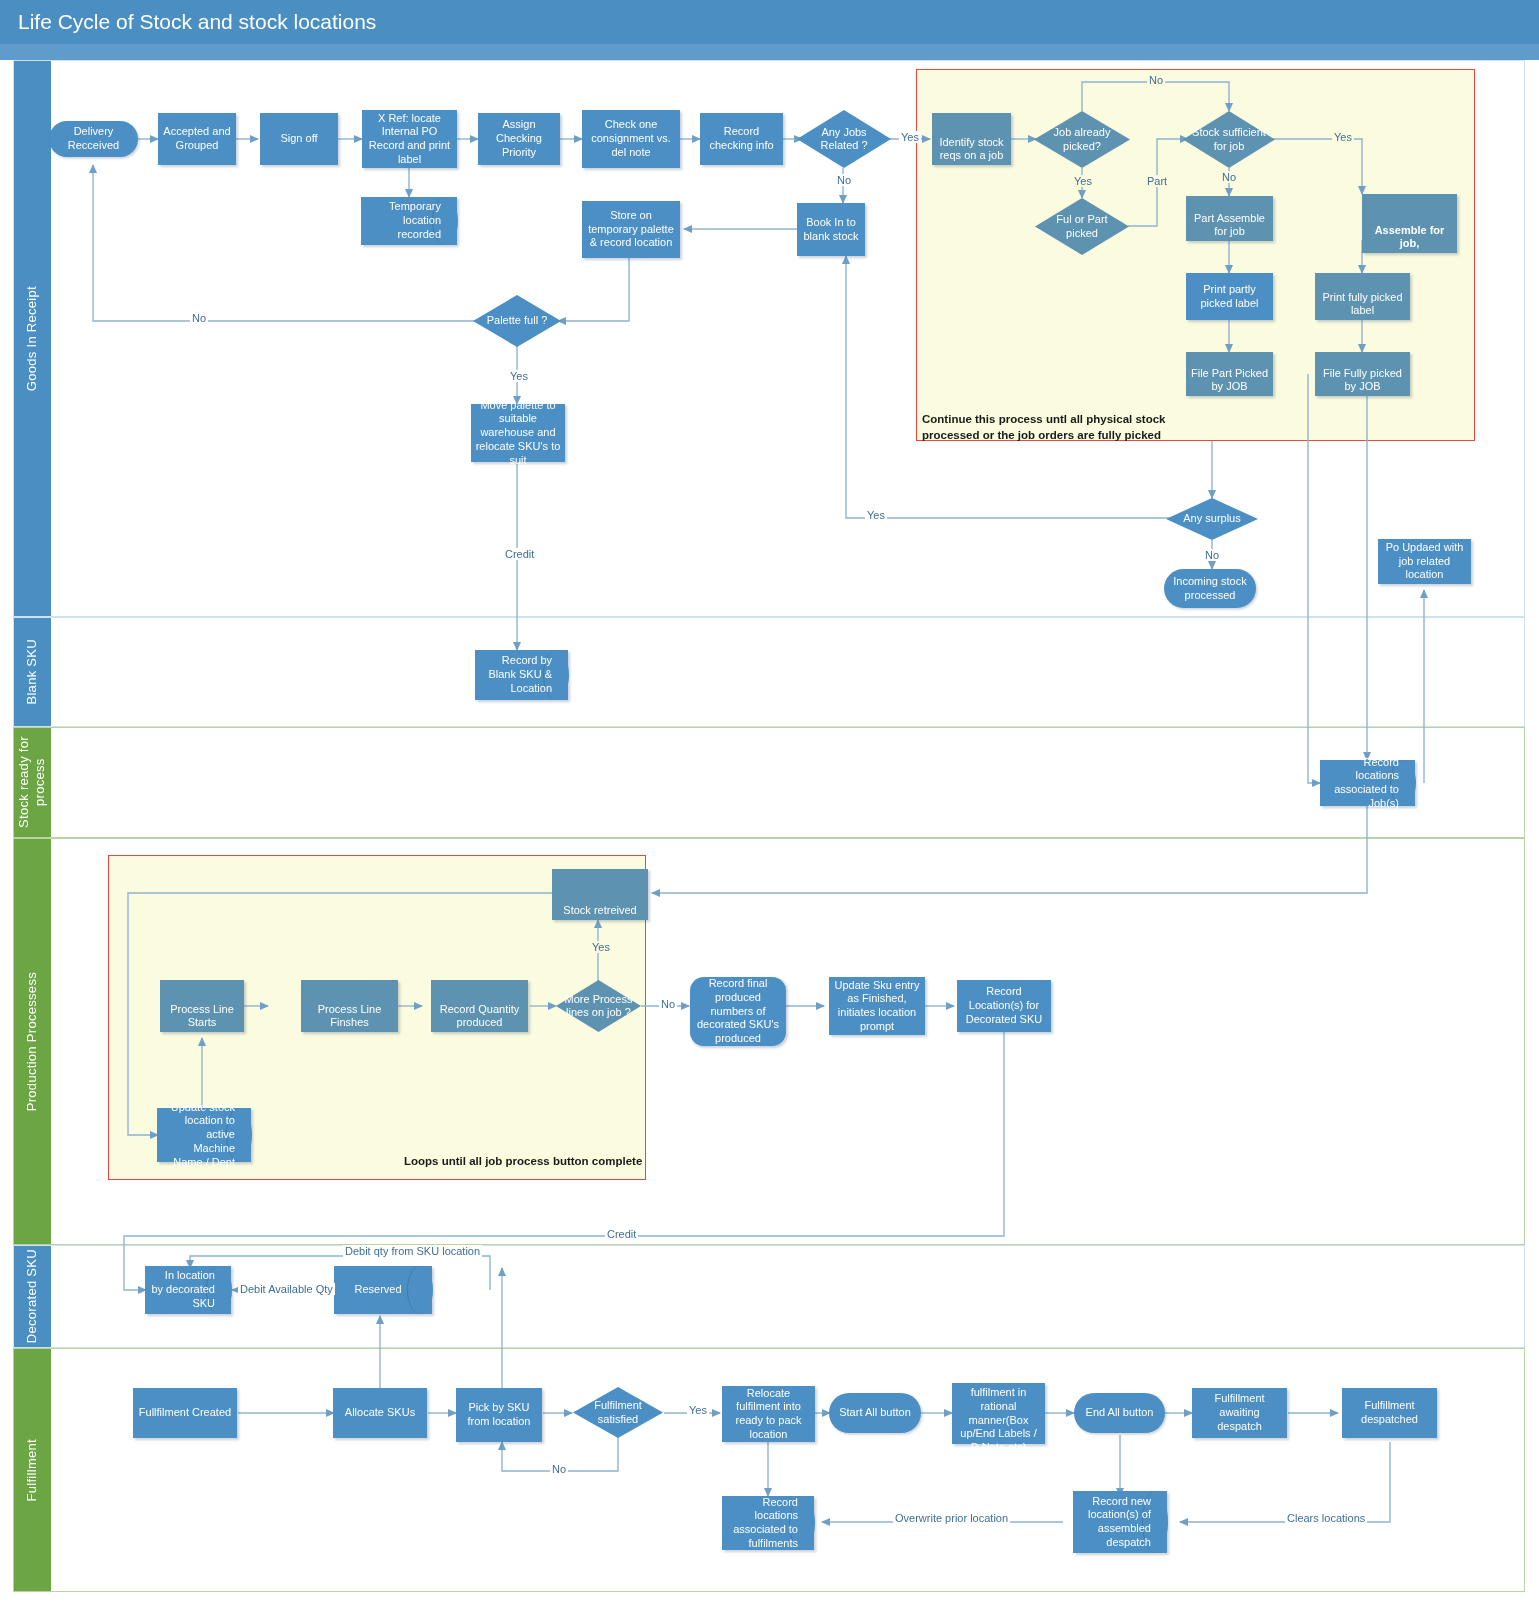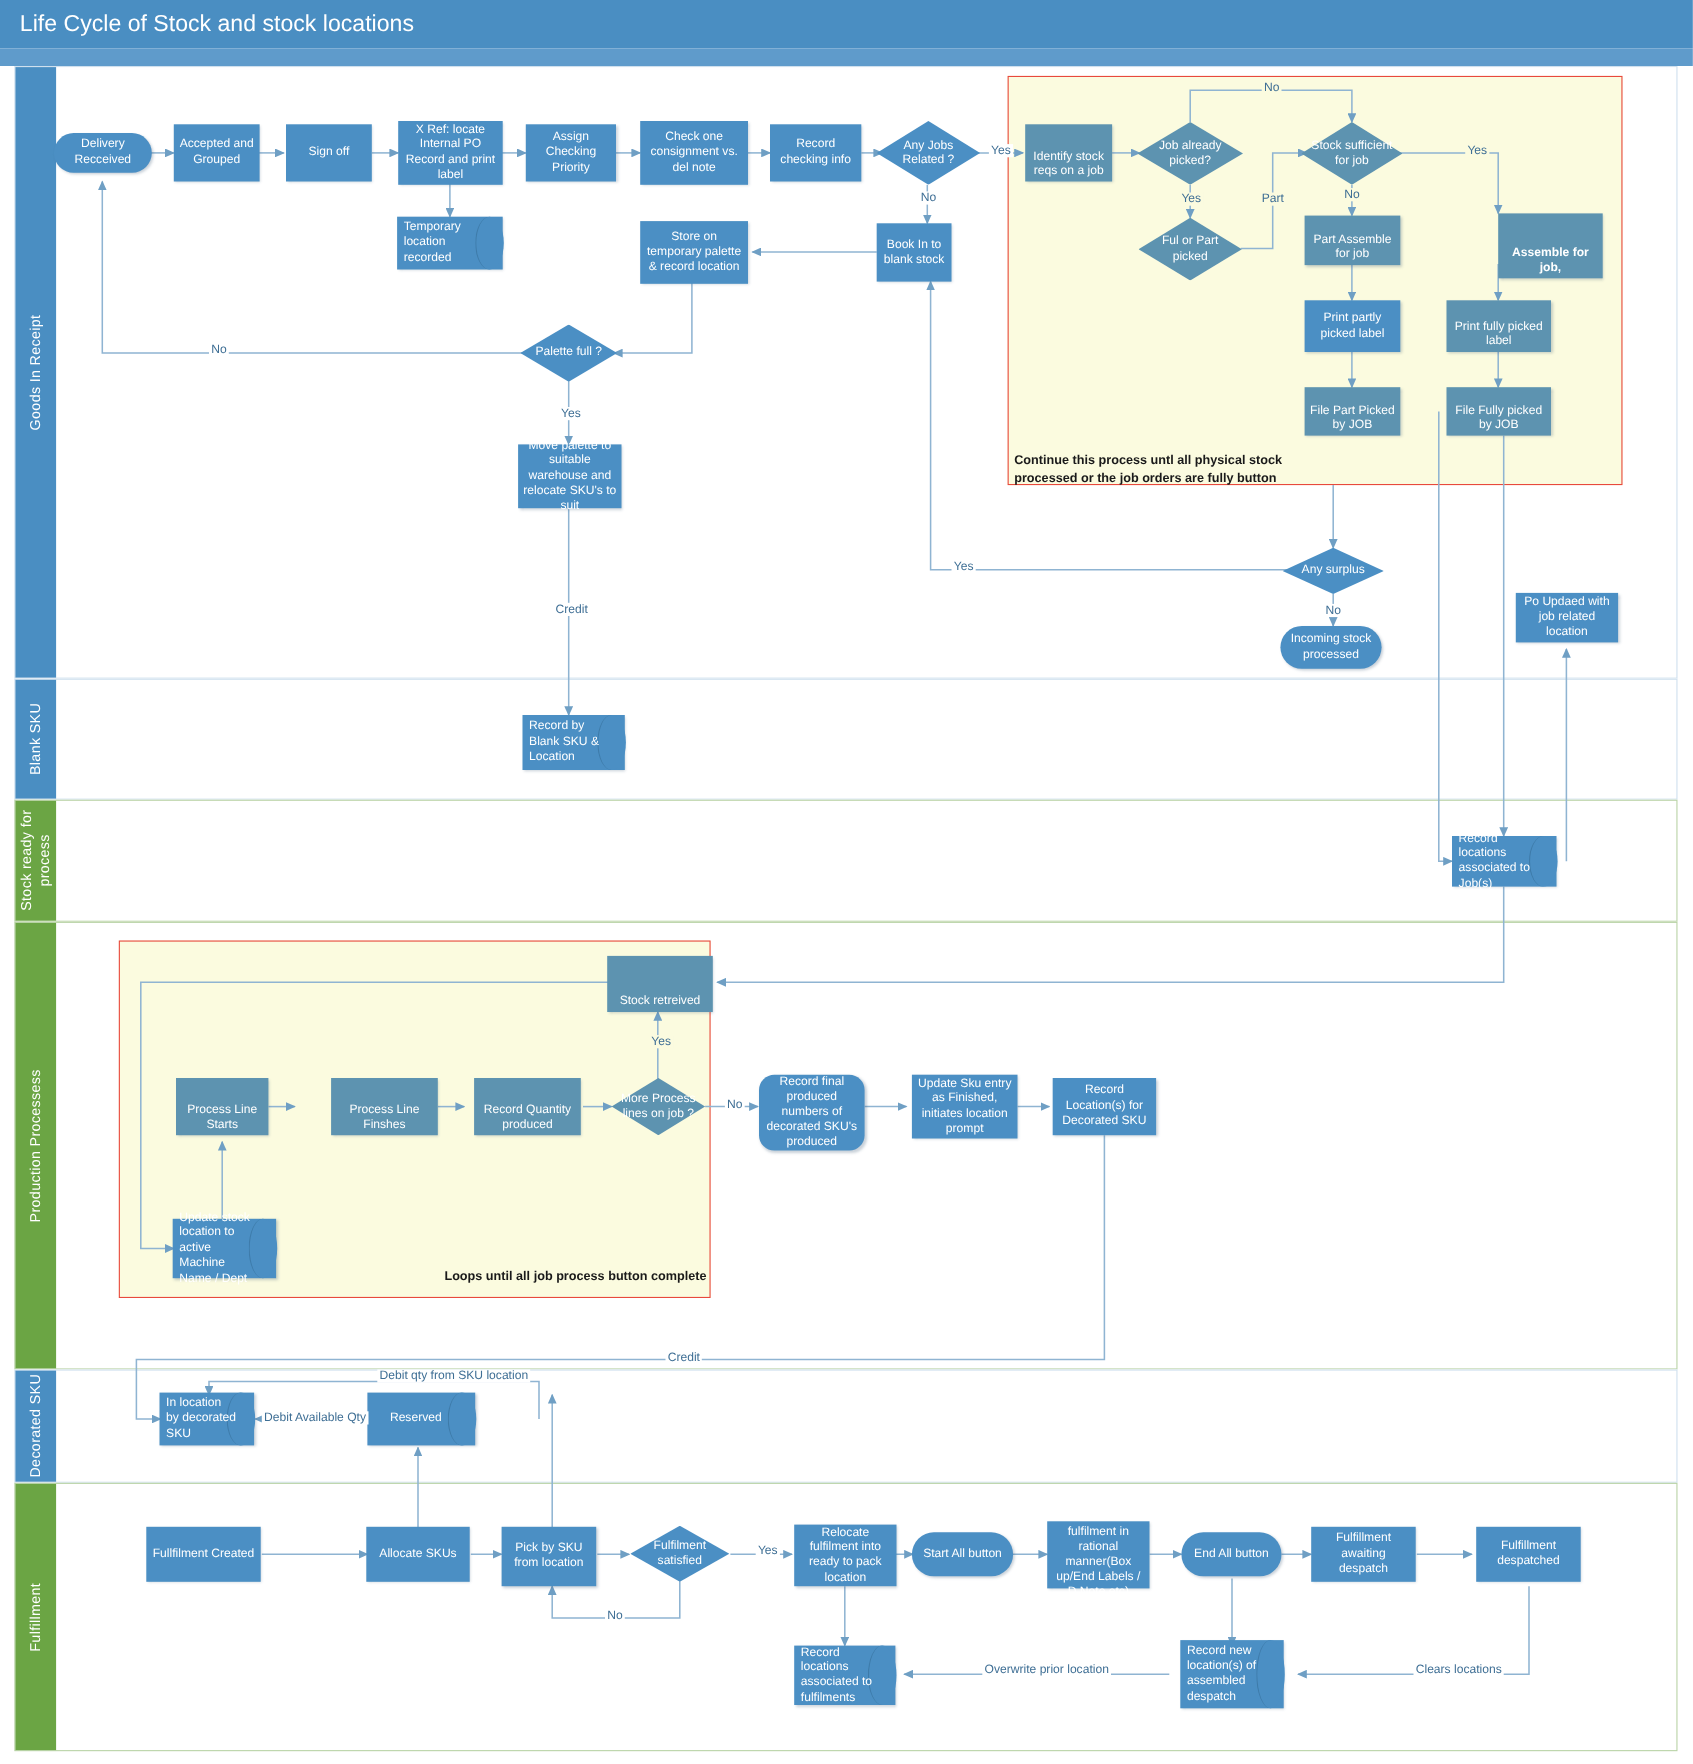--- a/index.html
+++ b/index.html
@@ -87,21 +87,21 @@
   }
   .cyl .cylcap {
     position:absolute; top:0; bottom:0; right:-1px; width:26px;
     background:#4b8fc4;
     border-radius:50%;
     border-left:1px solid #3e7ba9;
   }
   .cyl .cyltext {
     position:absolute; inset:0;
     display:flex; align-items:center; justify-content:center;
-    text-align:left; color:#fff; font-size:11px; line-height:1.25;
+    text-align:right; color:#fff; font-size:11px; line-height:1.25;
     padding:1px 16px 1px 6px;
     z-index:3;
   }
 
   .dia { position:absolute; }
   .dia .diash {
     position:absolute; inset:0;
     background:#4b8fc4;
     clip-path: polygon(50% 0, 100% 50%, 50% 100%, 0 50%);
     filter: drop-shadow(1.5px 1.5px 2px rgba(60,90,120,.28));
@@ -175,21 +175,21 @@
   <div class="lane green" style="top:1348px;height:244px;">
     <div class="lane-hdr">
         <span>Fulfillment</span>
       </div>
     <div class="lane-body"></div>
   </div>
 
   <div class="hl" style="left:916px;top:69px;width:559px;height:372px;"></div>
   <div class="hl-note" style="left:922px;top:412px;width:340px;">
     <div>Continue this process untl all physical stock</div>
-    <div>processed or the job orders are fully button</div>
+    <div>processed or the job orders are fully picked</div>
   </div>
 
   <div class="hl" style="left:108px;top:855px;width:538px;height:325px;"></div>
   <div class="hl-note" style="left:404px;top:1154px;width:320px;">
     <span>Loops until all job process button complete</span>
   </div>
 
   <svg class="wires">
     <defs>
       <marker id="ar" markerWidth="9" markerHeight="8" refX="8" refY="4" orient="auto" markerUnits="userSpaceOnUse">

